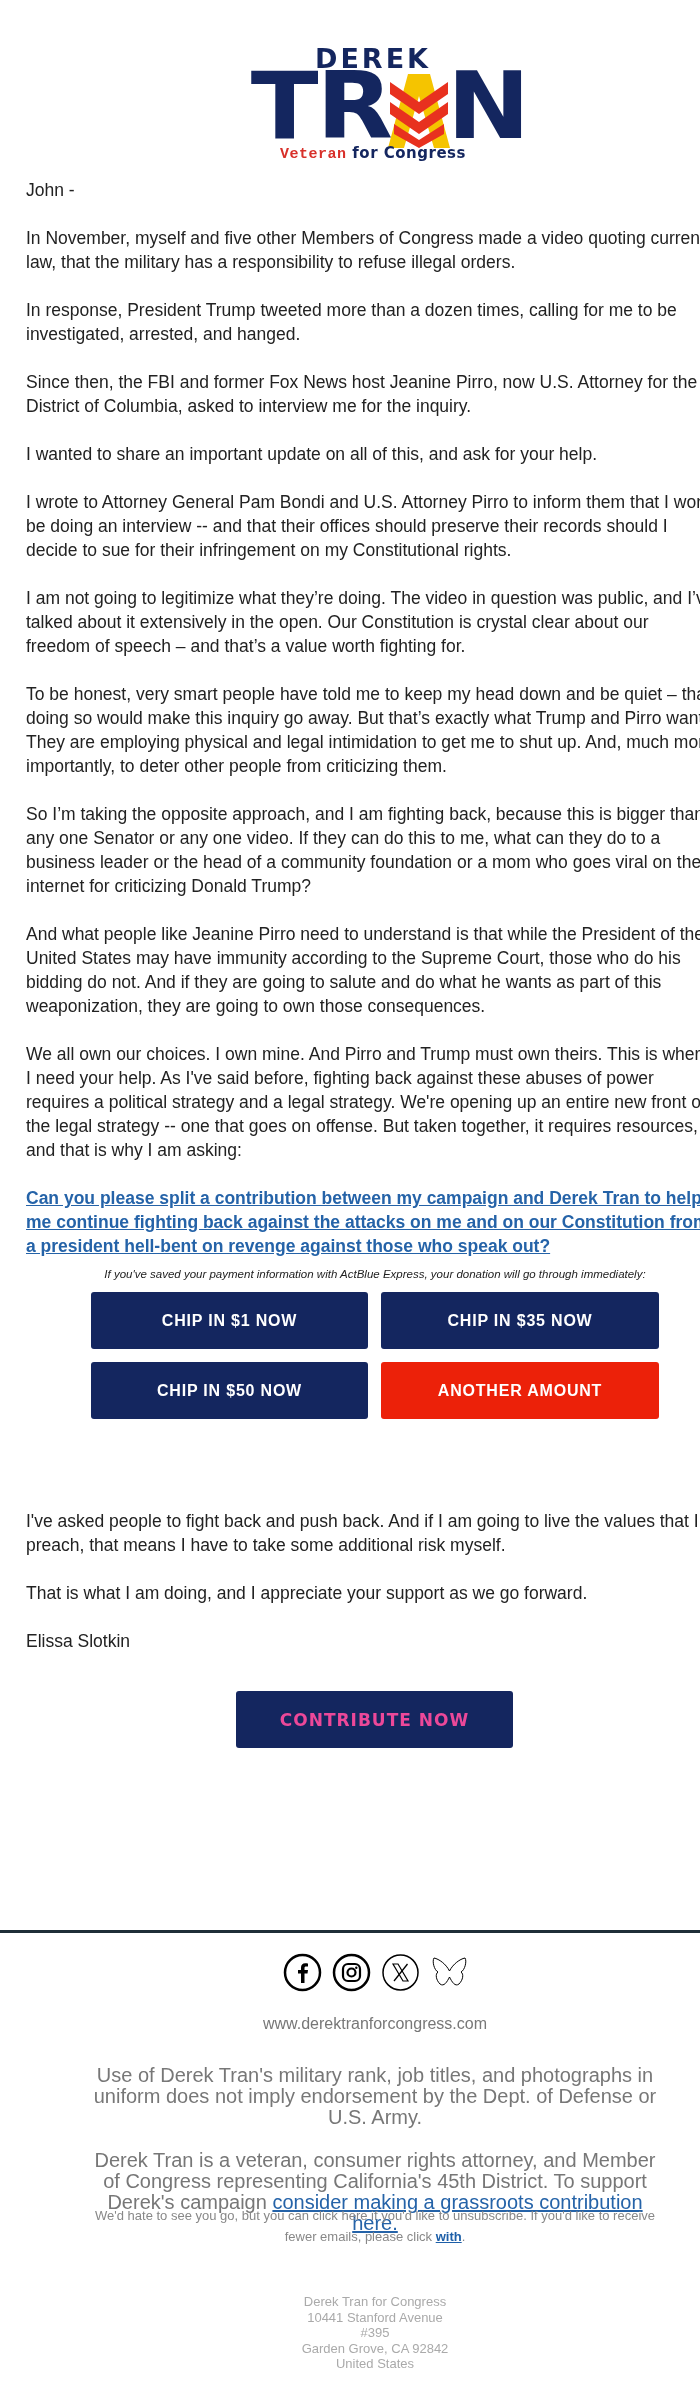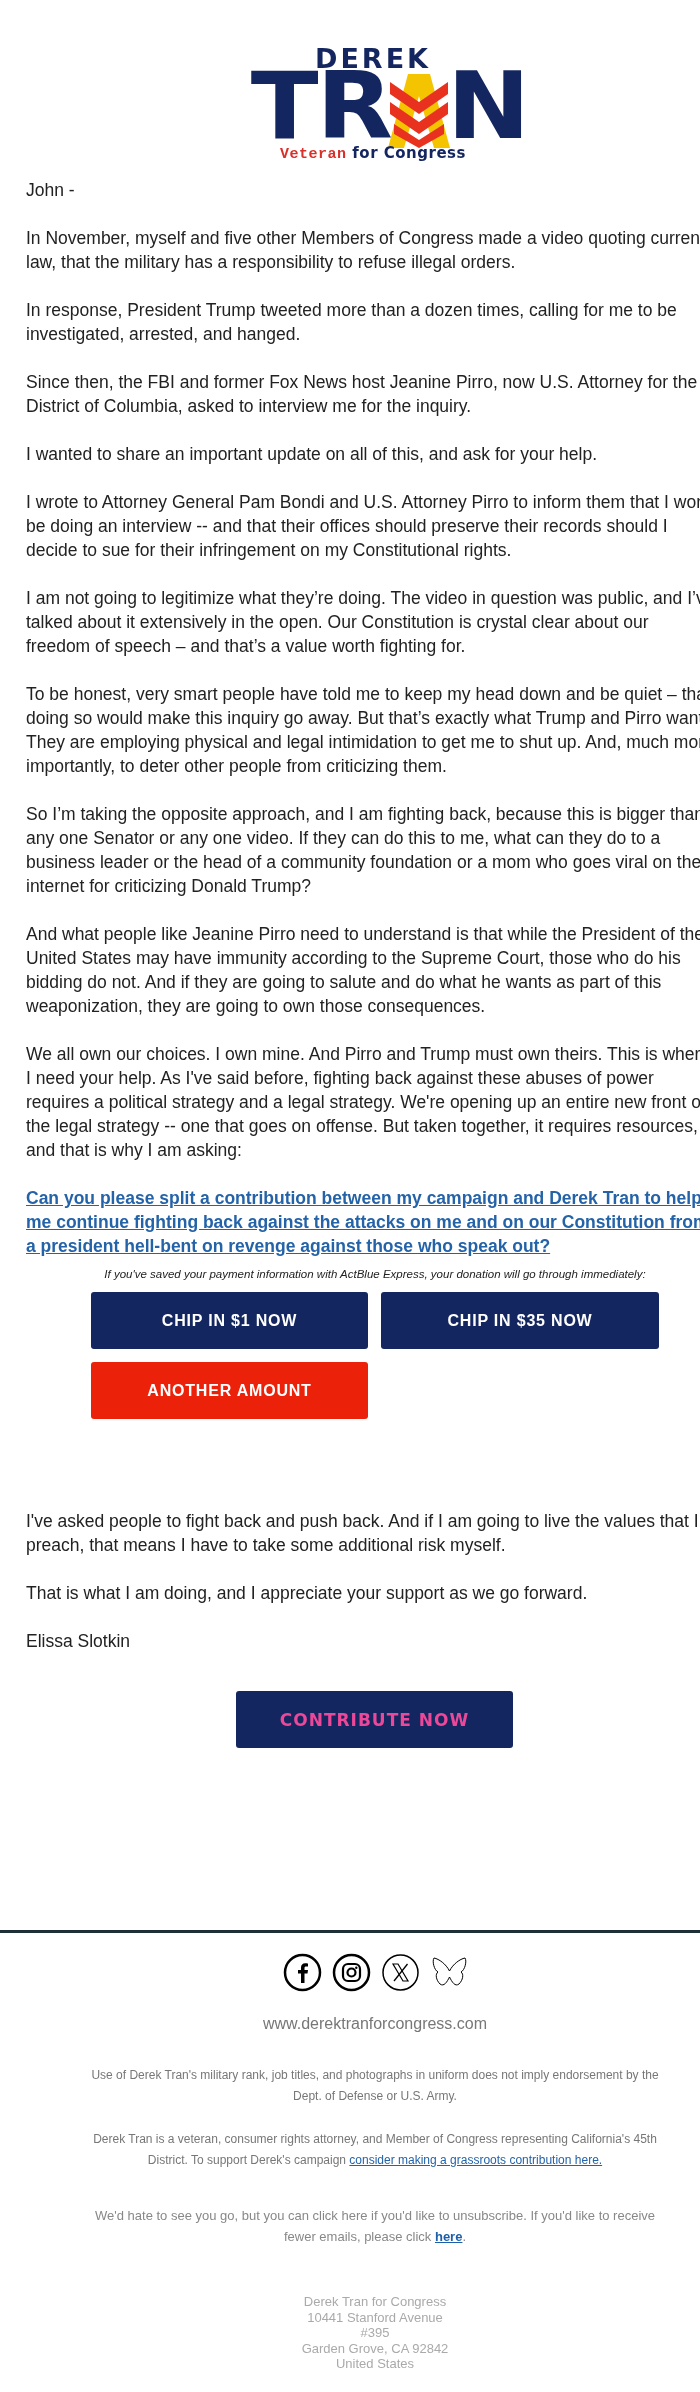--- a/index.html
+++ b/index.html
@@ -20,21 +20,21 @@
   .btn { height:57px; background:#14265f; color:#ffffff; border-radius:3px; display:flex; align-items:center; justify-content:center; font-weight:bold; font-size:16px; letter-spacing:0.8px; cursor:pointer; }
   .btn.red { background:#ec2109; }
   .closing { position:absolute; left:26px; top:1509px; width:690px; font-size:17.5px; line-height:24px; }
   .closing p { margin:0 0 24px 0; }
   .contribute { position:absolute; left:236px; top:1691px; width:277px; height:57px; background:#14265f; color:#ec4899; border-radius:3px; display:flex; align-items:center; justify-content:center; font-family:"DejaVu Sans", sans-serif; font-weight:bold; font-size:17px; letter-spacing:1px; cursor:pointer; }
   .divider { position:absolute; left:0; top:1930px; width:700px; height:3px; background:#1f2f38; }
   .social { position:absolute; top:1953px; left:283px; display:flex; gap:10px; }
   .social .ic { width:39px; height:39px; display:flex; align-items:center; justify-content:center; cursor:pointer; }
   .footer { position:absolute; left:0; width:750px; text-align:center; color:#777; }
   .site { top:2015px; font-size:16px; }
-  .disc { top:2065px; font-size:12px; line-height:21px; left:90px; width:570px; }
+  .disc { top:2065px; font-size:20px; line-height:21px; left:90px; width:570px; }
   .disc p { margin:0 0 22px 0; }
   .disc a { color:#2563a8; text-decoration:underline; }
   .unsub { top:2205px; left:90px; width:570px; font-size:13px; line-height:21px; color:#888; }
   .unsub a { color:#1d5fa8; font-weight:bold; text-decoration:underline; }
   .addr { top:2294px; left:0; width:750px; font-size:13px; line-height:15.5px; color:#aaa; }
 </style>
 </head>
 <body>
 
 <div class="logo">
@@ -69,20 +69,21 @@
   <p>And what people like Jeanine Pirro need to understand is that while the President of the United States may have immunity according to the Supreme Court, those who do his bidding do not. And if they are going to salute and do what he wants as part of this weaponization, they are going to own those consequences.</p>
   <p>We all own our choices. I own mine. And Pirro and Trump must own theirs. This is where I need your help. As I've said before, fighting back against these abuses of power requires a political strategy and a legal strategy. We're opening up an entire new front on the legal strategy -- one that goes on offense. But taken together, it requires resources, and that is why I am asking:</p>
   <p class="ask">Can you please split a contribution between my campaign and Derek Tran to help me continue fighting back against the attacks on me and on our Constitution from a president hell-bent on revenge against those who speak out?</p>
 </div>
 
 <div class="note">If you've saved your payment information with ActBlue Express, your donation will go through immediately:</div>
 
 <div class="grid">
   <div class="btn">CHIP IN $1 NOW</div>
   <div class="btn">CHIP IN $35 NOW</div>
+  <div class="btn">CHIP IN $50 NOW</div>
   <div class="btn red">ANOTHER AMOUNT</div>
 </div>
 
 <div class="closing">
   <p>I've asked people to fight back and push back. And if I am going to live the values that I preach, that means I have to take some additional risk myself.</p>
   <p>That is what I am doing, and I appreciate your support as we go forward.</p>
   <p>Elissa Slotkin</p>
 </div>
 
 <div class="contribute">CONTRIBUTE NOW</div>
@@ -119,21 +120,21 @@
 </div>
 
 <div class="footer site">www.derektranforcongress.com</div>
 
 <div class="footer disc">
   <p>Use of Derek Tran's military rank, job titles, and photographs in uniform does not imply endorsement by the Dept. of Defense or U.S. Army.</p>
   <p><span>Derek Tran is a veteran, consumer rights attorney, and Member of Congress representing California's 45th District. To support Derek's campaign </span><a>consider making a grassroots contribution here.</a></p>
 </div>
 
 <div class="footer unsub">
-  <span>We'd hate to see you go, but you can click here if you'd like to unsubscribe. If you'd like to receive fewer emails, please click </span><a>here</a><span>.</span>
+  <span>We'd hate to see you go, but you can click here if you'd like to unsubscribe. If you'd like to receive fewer emails, please click </span><a>with</a><span>.</span>
 </div>
 
 <div class="footer addr">
   <div>Derek Tran for Congress</div>
   <div>10441 Stanford Avenue</div>
   <div>#395</div>
   <div>Garden Grove, CA 92842</div>
   <div>United States</div>
 </div>
 

